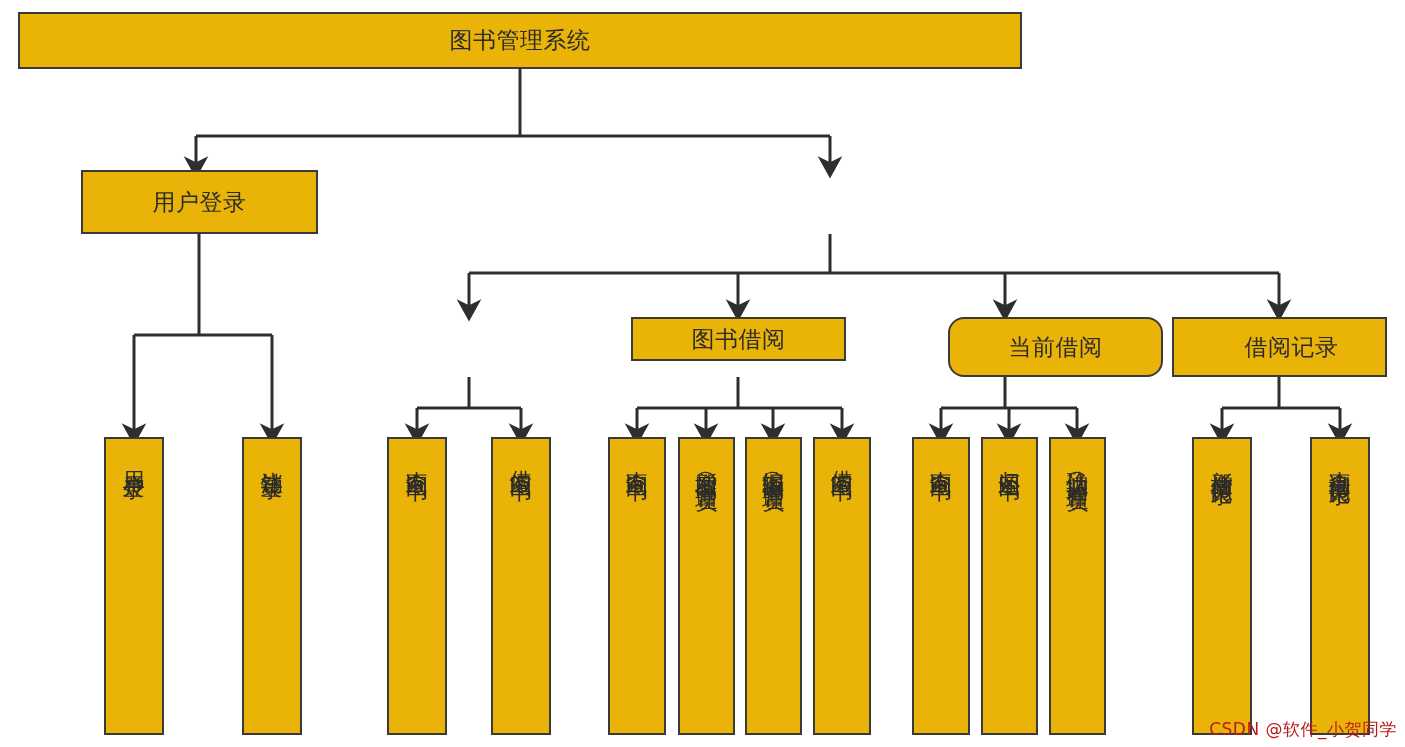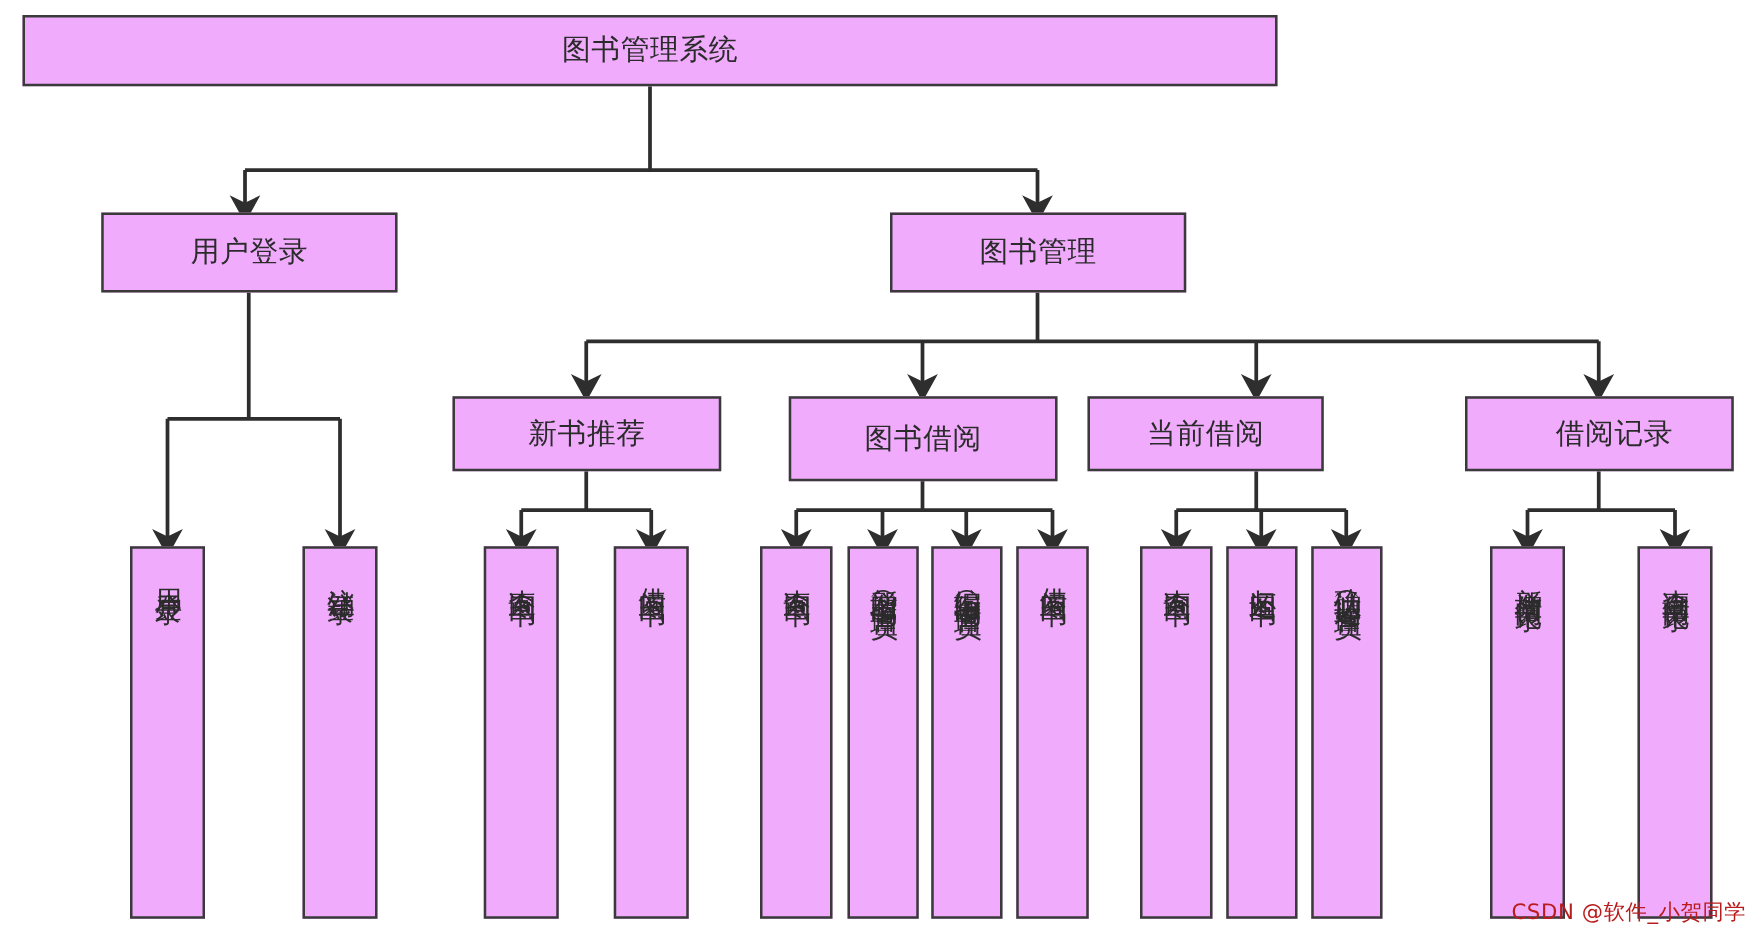--- a/index.html
+++ b/index.html
@@ -23,21 +23,21 @@
     position: absolute;
     left: 0;
     top: 0;
     width: 1405px;
     height: 747px;
     pointer-events: none;
   }
   .node {
     position: absolute;
     box-sizing: border-box;
-    background: #f0abfc;
+    background: #eab308;
     border: 2.5px solid #3a3a3a;
     display: flex;
     align-items: center;
     justify-content: center;
     text-align: center;
     z-index: 2;
   }
   .node-label {
     font-size: 23px;
     line-height: 1.15;
@@ -133,33 +133,27 @@
   </svg>
 
   <div class="node root" style="left:18px; top:12px; width:1004px; height:57px;">
     <span class="node-label">图书管理系统</span>
   </div>
 
   <div class="node level2" style="left:81px; top:170px; width:237px; height:64px;">
     <span class="node-label">用户登录</span>
   </div>
 
-  <div class="node level2" style="left:712px; top:170px; width:237px; height:64px;">
-    <span class="node-label">图书管理</span>
-  </div>
-
-  <div class="node level3" style="left:362px; top:317px; width:215px; height:60px;">
-    <span class="node-label">新书推荐</span>
-  </div>
-
-  <div class="node level3" style="left:631px; top:317px; width:215px; height:68px;">
+
+
+  <div class="node level3" style="left:631px; top:317px; width:215px; height:44px;">
     <span class="node-label">图书借阅</span>
   </div>
 
-  <div class="node level3" style="left:870px; top:317px; width:189px; height:60px;">
+  <div class="node level3" style="left:948px; top:317px; width:215px; height:60px;border-radius:16px;">
     <span class="node-label">当前借阅</span>
   </div>
 
   <div class="node level3" style="left:1172px; top:317px; width:215px; height:60px;padding-left:24px;">
     <span class="node-label">借阅记录</span>
   </div>
 
   <div class="node leaf" style="left:104px; top:437px; width:60px; height:298px;">
     <span class="node-label">用户登录</span>
   </div>

